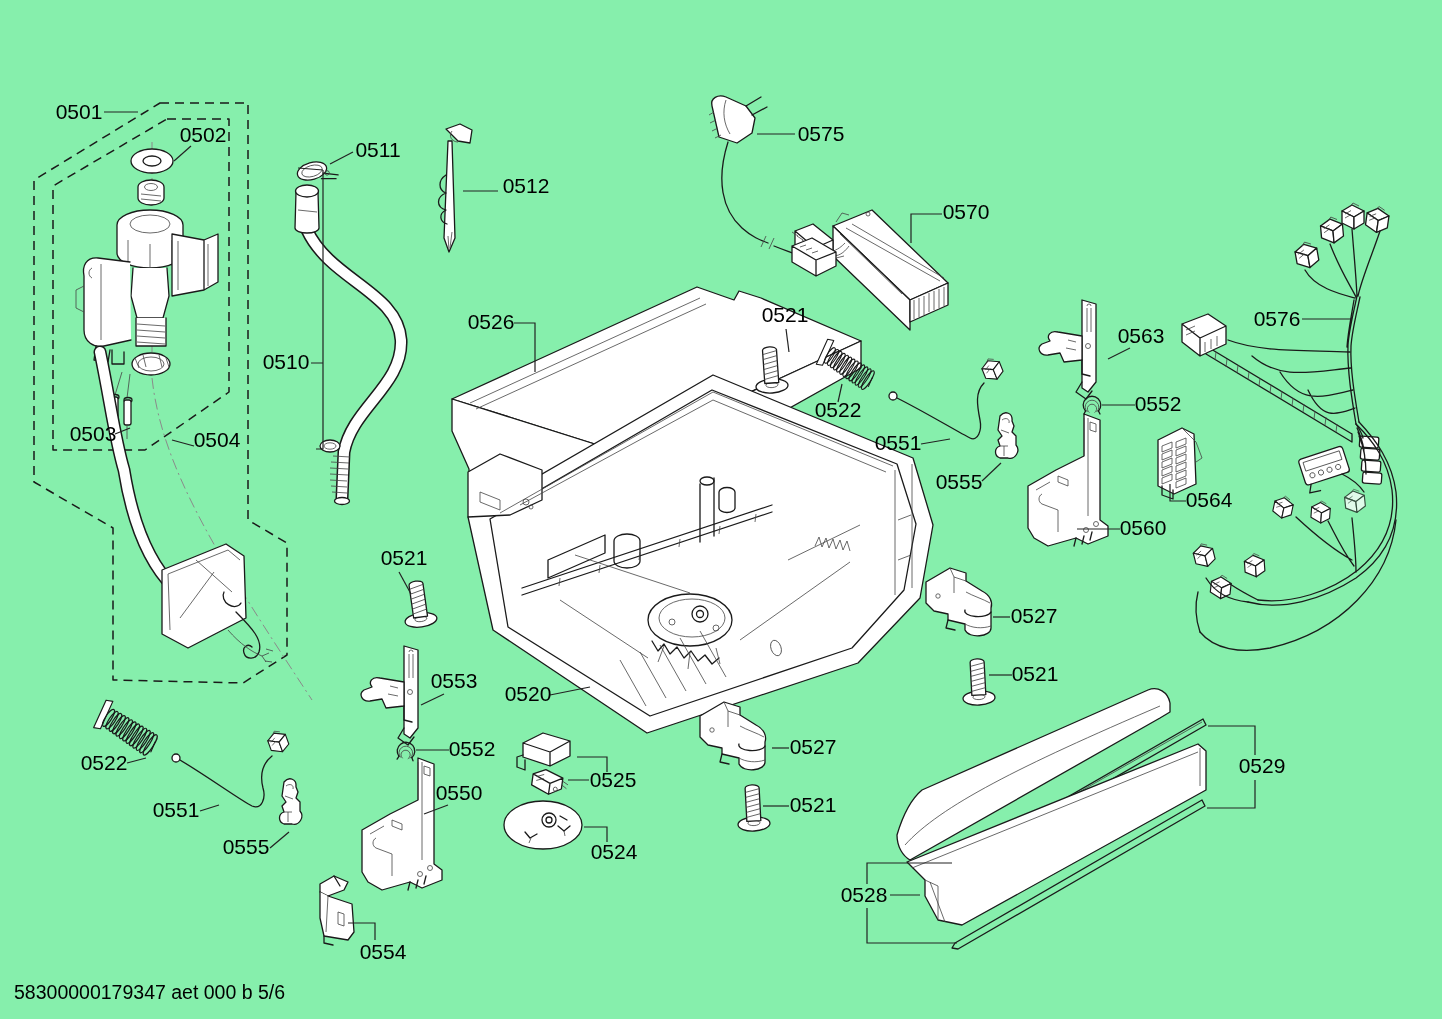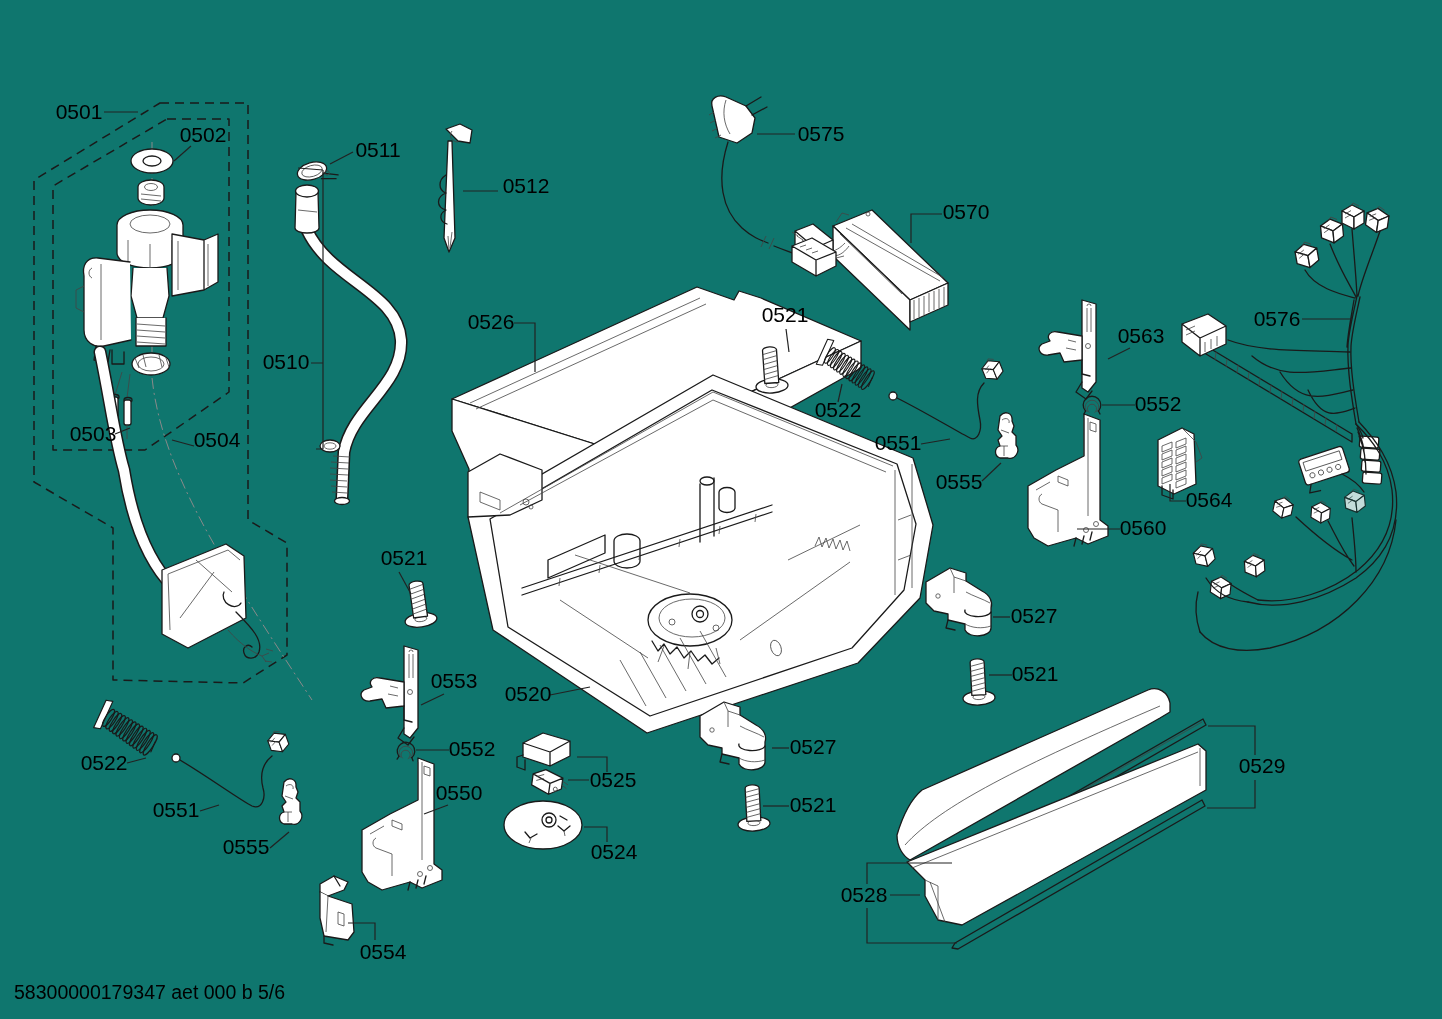--- a/index.html
+++ b/index.html
@@ -1,16 +1,16 @@
 <!DOCTYPE html>
 <html><head>
 <meta charset="utf-8">
 <style>
   html,body{margin:0;padding:0;background:#ffffff;}
-  .stage{position:relative;width:1442px;height:1019px;background:#0f766e;overflow:hidden;}
+  .stage{position:relative;width:1442px;height:1019px;background:#86efac;overflow:hidden;}
   svg{display:block;}
   .ln{stroke:#1a1a1a;stroke-width:1.3;fill:none;stroke-linejoin:round;stroke-linecap:round;}
   .lnf{stroke:#1a1a1a;stroke-width:1.3;fill:#ffffff;stroke-linejoin:round;stroke-linecap:round;}
   .thin{stroke:#444;stroke-width:.8;fill:none;}
   .dash{stroke:#1a1a1a;stroke-width:1.5;fill:none;stroke-dasharray:9 6;stroke-linejoin:round;}
   .cl{stroke:#8a8a8a;stroke-width:1;fill:none;stroke-dasharray:11 4 2 4;}
   .leader{stroke:#222;stroke-width:1.2;fill:none;}
   .tube{stroke:#1a1a1a;stroke-width:13;fill:none;stroke-linecap:round;}
   .tubein{stroke:#ffffff;stroke-width:10;fill:none;stroke-linecap:round;}
   text.part{font-family:"Liberation Sans","DejaVu Sans",sans-serif;font-size:21px;fill:#000;}

